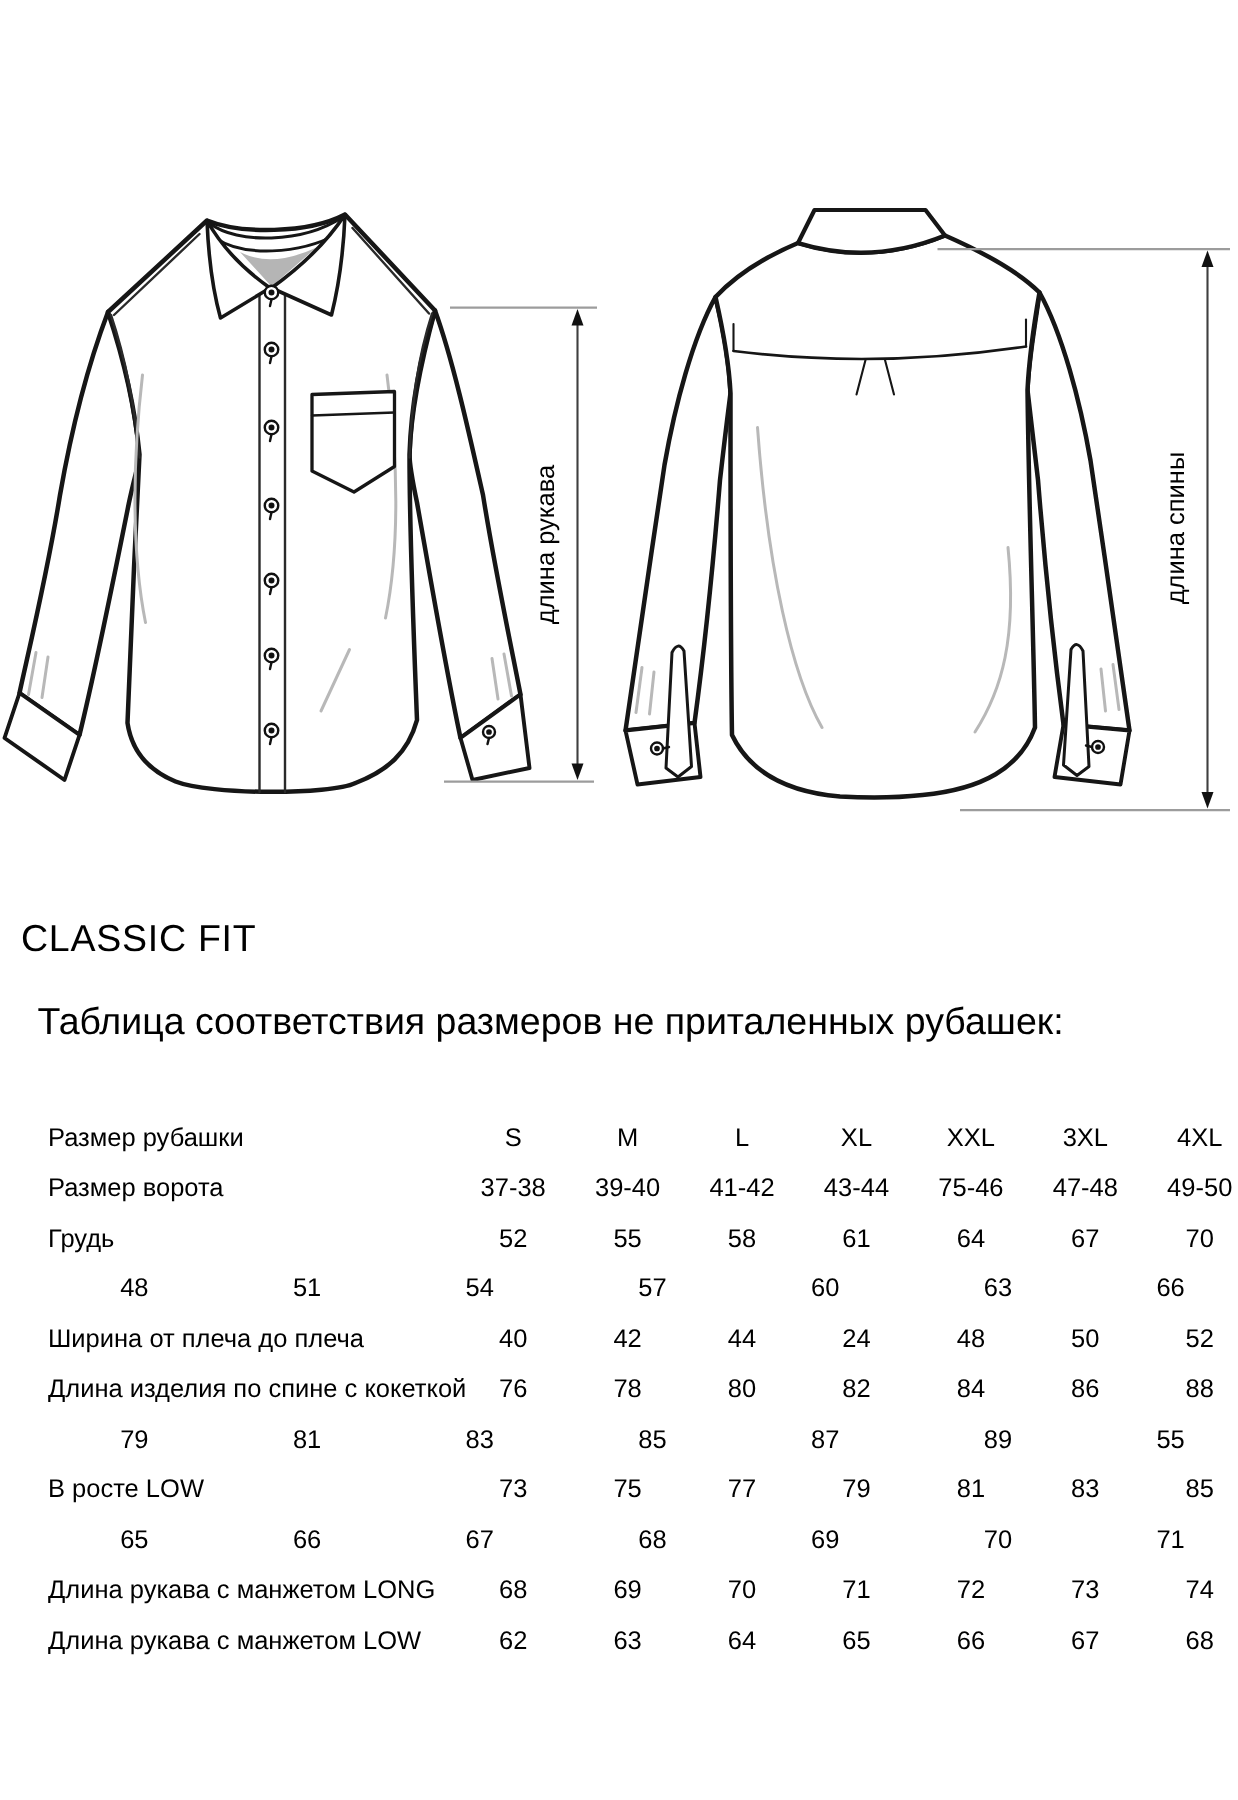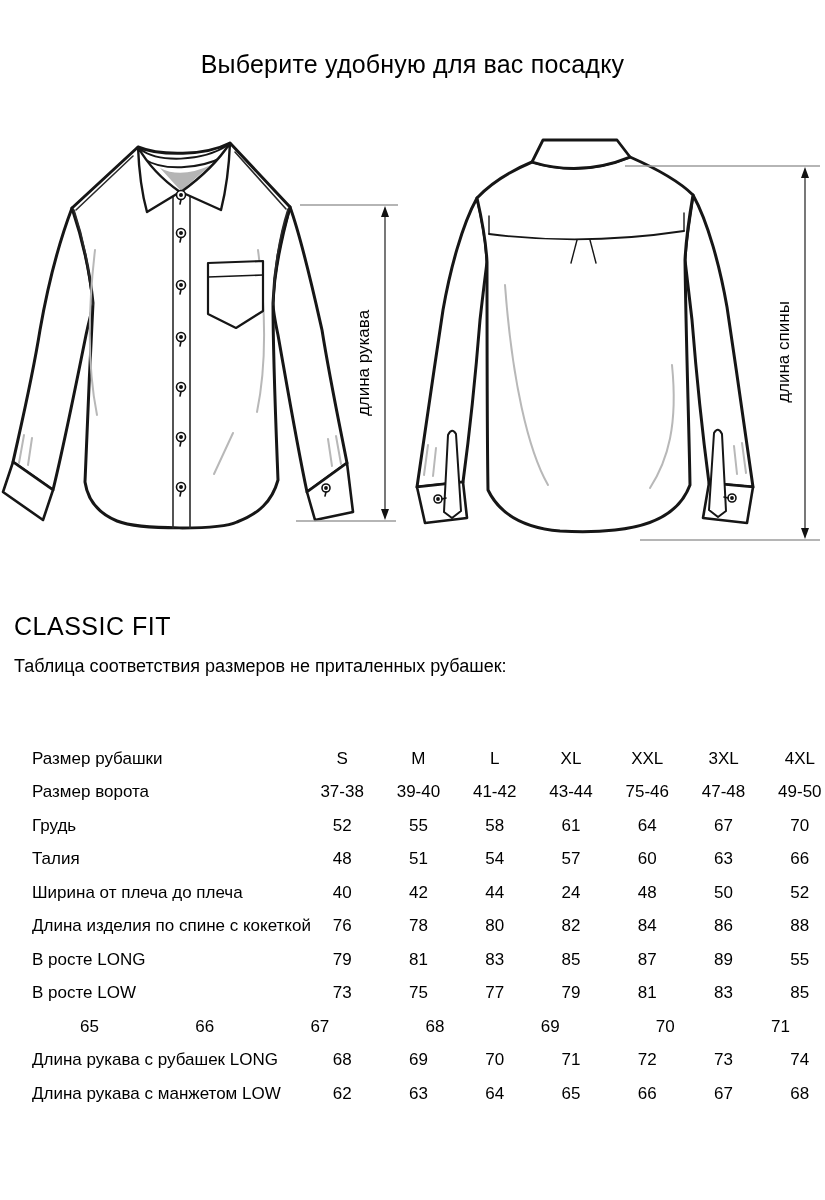--- a/index.html
+++ b/index.html
@@ -3,34 +3,33 @@
 <meta charset="utf-8">
 <style>
   html,body{margin:0;padding:0;background:#ffffff;}
   body{width:825px;height:1200px;font-family:"Liberation Sans","DejaVu Sans",sans-serif;color:#000;}
   .page{position:relative;width:825px;height:1200px;background:#fff;overflow:hidden;}
   .title{position:absolute;top:50px;left:0;width:100%;text-align:center;
          font-size:25px;font-weight:400;margin:0;letter-spacing:0.2px;}
   .diagram{position:absolute;top:130px;left:0;width:825px;height:430px;}
   .fit-heading{position:absolute;top:612px;left:14px;margin:0;
                font-size:25px;font-weight:400;letter-spacing:0.5px;}
-  .table-caption{position:absolute;top:656px;left:14px;margin:0;font-size:18px;font-weight:400;}
+  .table-caption{position:absolute;top:656px;left:14px;margin:11px;font-size:25px;font-weight:400;}
   .size-table{position:absolute;top:742px;left:32px;width:806px;}
   .trow{display:flex;align-items:center;height:33.5px;}
   .rlabel{flex:none;width:272px;font-size:17px;white-space:nowrap;}
   .rvals{flex:1;display:flex;}
   .cell{flex:1;text-align:center;font-size:17px;}
   svg text{font-family:"Liberation Sans","DejaVu Sans",sans-serif;}
 </style>
 </head>
 <body>
 
 <div class="page">
 
-  <h1 class="title">Выберите удобную для вас посадку</h1>
 
   <div class="diagram">
     <svg width="825" height="430" viewBox="0 0 825 430">
 
       <g fill="#ffffff" stroke="#161616" stroke-width="3" stroke-linejoin="round" stroke-linecap="round">
 
         <path d="M 72 78 C 58 115 47 160 40 200 C 32 250 20 300 13 332 L 53 360 C 64 315 77 250 86 205 C 90 186 93 178 93 173 C 90 142 83 110 74 80 Z"></path>
         <path d="M 290 77 C 302 110 313 160 322 200 C 330 250 341 302 347 333 L 307 362 C 297 315 286 250 278 205 C 274 186 273 178 273 173 C 274 142 281 110 290 77 Z"></path>
         <path stroke-width="2.6" d="M 13 332 L 53 360 L 43 390 L 3 362 Z"></path>
         <path stroke-width="2.6" d="M 347 333 L 307 362 L 315 390 L 353 382 Z"></path>
@@ -216,21 +215,20 @@
           <div class="cell">55</div>
           <div class="cell">58</div>
           <div class="cell">61</div>
           <div class="cell">64</div>
           <div class="cell">67</div>
           <div class="cell">70</div>
         </div>
     </div>
 
     <div class="trow">
-      <div class="rlabel">Талия</div>
       <div class="rvals">
           <div class="cell">48</div>
           <div class="cell">51</div>
           <div class="cell">54</div>
           <div class="cell">57</div>
           <div class="cell">60</div>
           <div class="cell">63</div>
           <div class="cell">66</div>
         </div>
     </div>
@@ -255,21 +253,20 @@
           <div class="cell">78</div>
           <div class="cell">80</div>
           <div class="cell">82</div>
           <div class="cell">84</div>
           <div class="cell">86</div>
           <div class="cell">88</div>
         </div>
     </div>
 
     <div class="trow">
-      <div class="rlabel">В росте LONG</div>
       <div class="rvals">
           <div class="cell">79</div>
           <div class="cell">81</div>
           <div class="cell">83</div>
           <div class="cell">85</div>
           <div class="cell">87</div>
           <div class="cell">89</div>
           <div class="cell">55</div>
         </div>
     </div>
@@ -293,21 +290,21 @@
           <div class="cell">66</div>
           <div class="cell">67</div>
           <div class="cell">68</div>
           <div class="cell">69</div>
           <div class="cell">70</div>
           <div class="cell">71</div>
         </div>
     </div>
 
     <div class="trow">
-      <div class="rlabel">Длина рукава с рубашек LONG</div>
+      <div class="rlabel">Длина рукава с манжетом LONG</div>
       <div class="rvals">
           <div class="cell">68</div>
           <div class="cell">69</div>
           <div class="cell">70</div>
           <div class="cell">71</div>
           <div class="cell">72</div>
           <div class="cell">73</div>
           <div class="cell">74</div>
         </div>
     </div>

